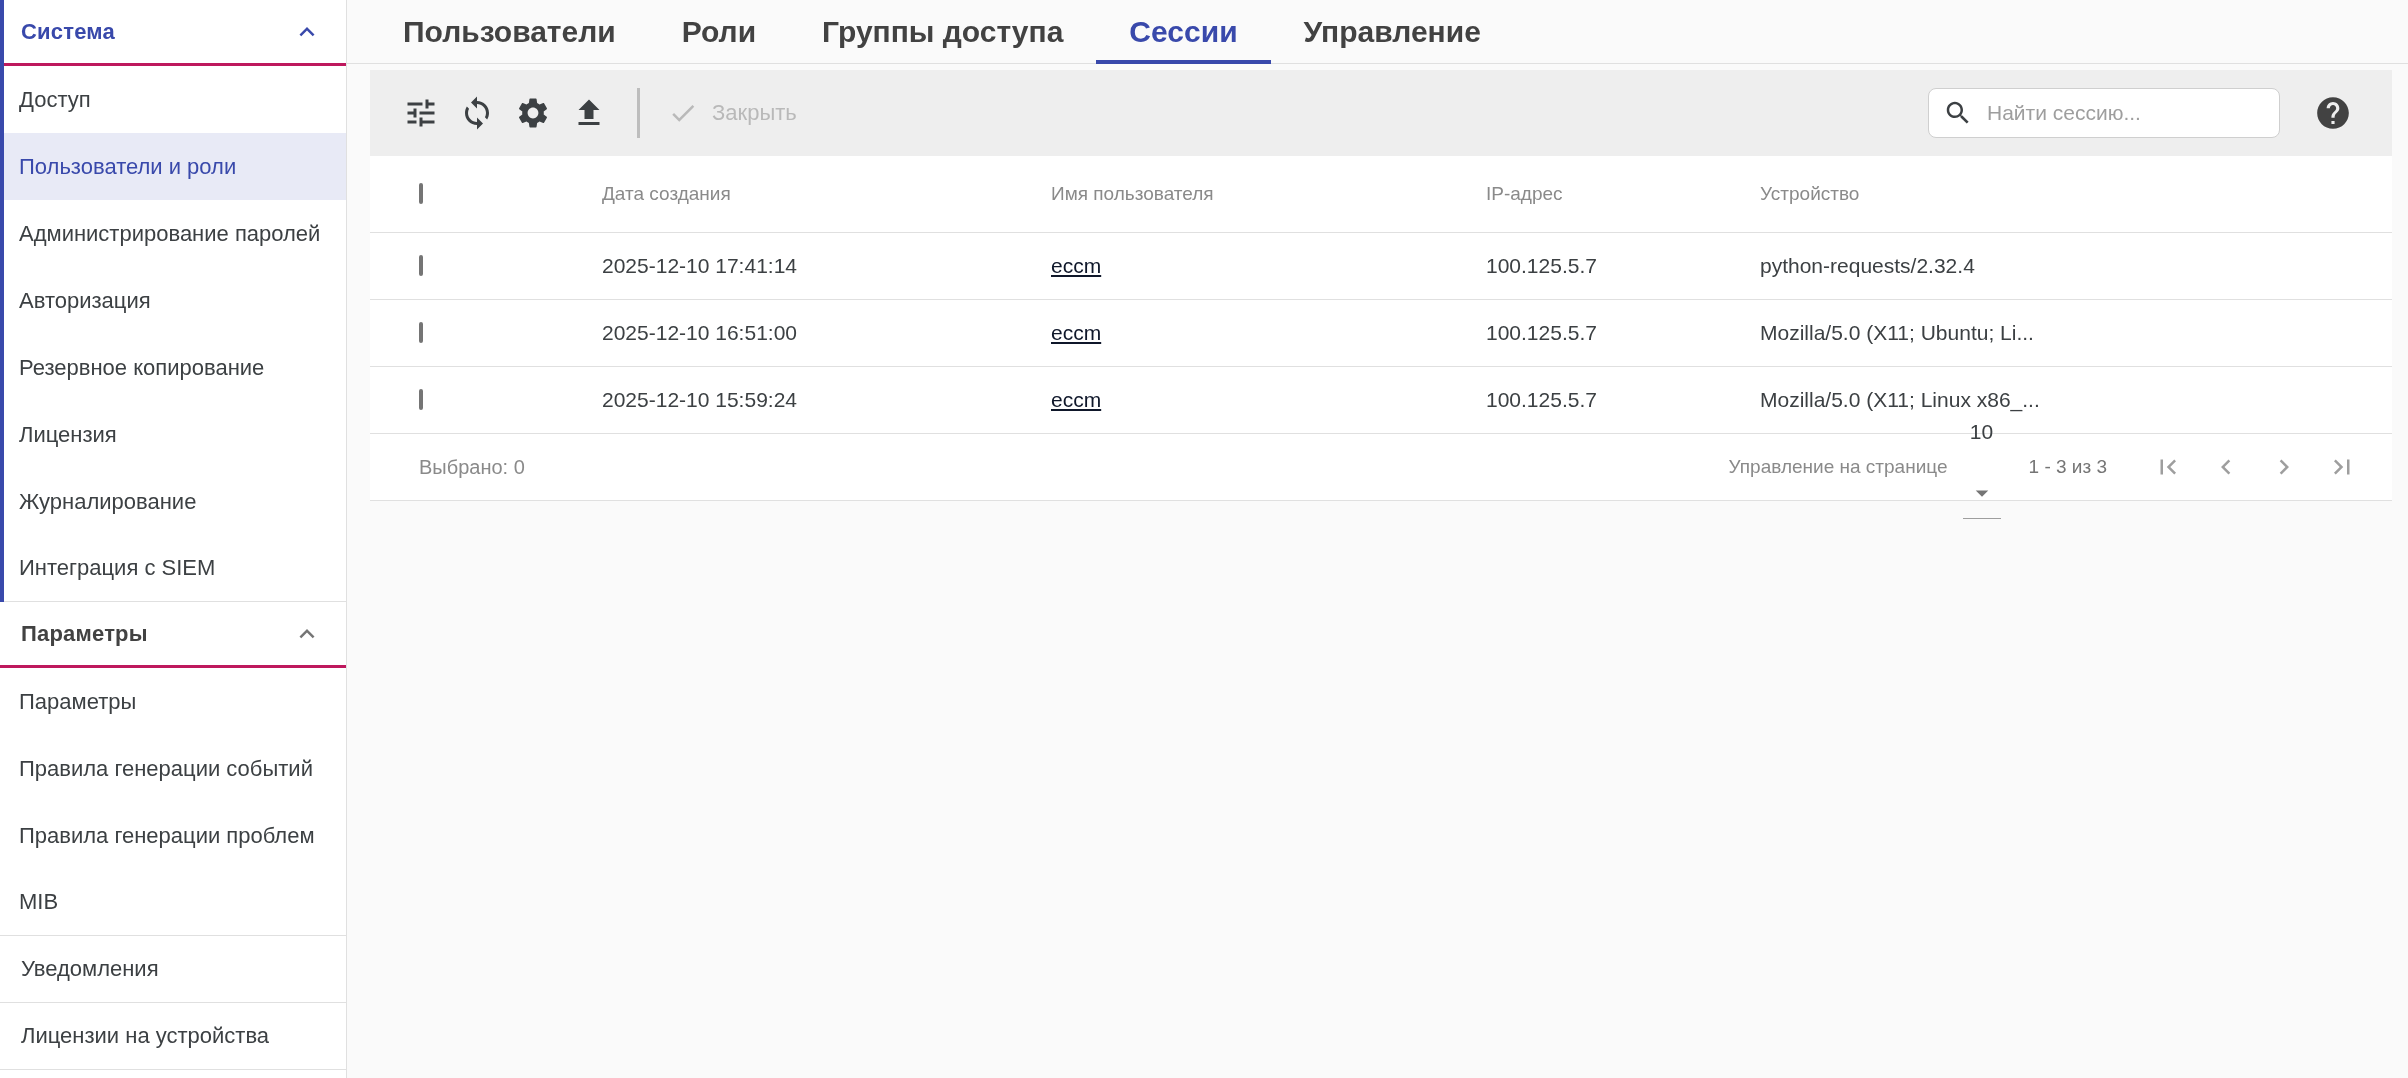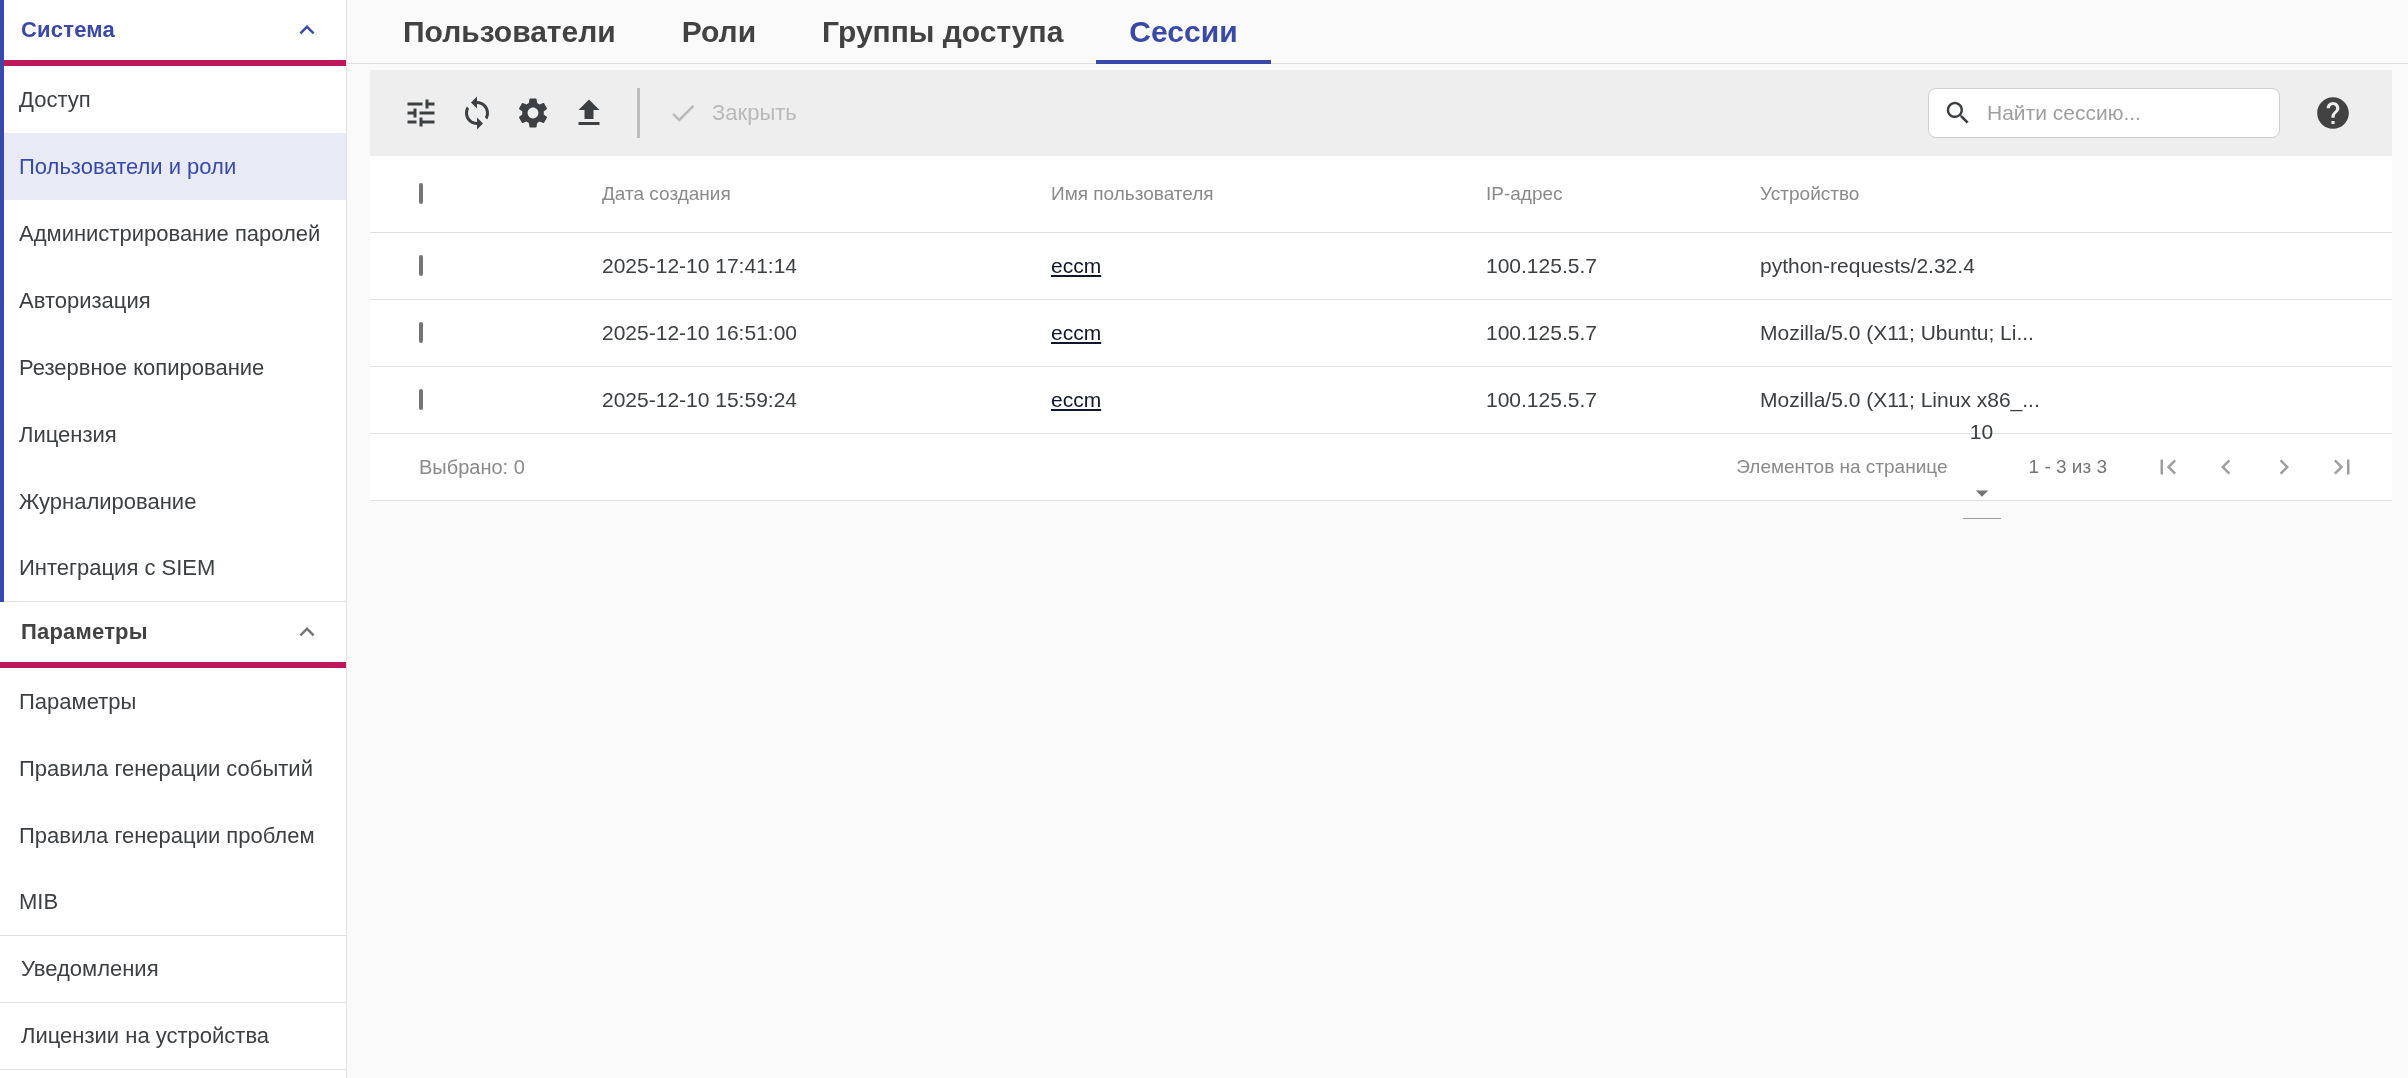--- a/index.html
+++ b/index.html
@@ -20,21 +20,21 @@
     border-right:1px solid #e0e0e0;
   }
   .accent-bar {
     position:absolute; left:0; top:0; width:4px; height:602px;
     background:#3949ab;
   }
   .nav-header {
     height:66px; display:flex; align-items:center;
     padding:0 24px 0 21px;
     font-size:22px; font-weight:700; letter-spacing:.2px;
-    border-bottom:6px solid #be185d;
+    border-bottom:3px solid #be185d;
     cursor:pointer;
   }
   .nav-header .spacer { flex:1; }
   .nav-header.active { color:#3949ab; }
   .nav-header.normal { color:#424242; font-weight:700; }
   .nav-item {
     height:67px; display:flex; align-items:center;
     padding-left:19px; font-size:22px; color:#3c4043; cursor:pointer;
     background:#fff;
   }
@@ -207,20 +207,21 @@
     </div>
 </nav>
 
 <div class="main">
 
   <div class="tabbar">
     <div class="tab">Пользователи</div>
     <div class="tab">Роли</div>
     <div class="tab">Группы доступа</div>
     <div class="tab active">Сессии</div>
+    <div class="tab">Управление</div>
   </div>
 
   <div class="panel">
 
     <div class="toolbar">
       <span class="tool-icon">
         <svg width="36" height="36" viewBox="0 0 24 24" fill="currentColor">
             <path d="M3 17v2h6v-2H3zM3 5v2h10V5H3zm10 16v-2h8v-2h-8v-2h-2v6h2zM7 9v2H3v2h4v2h2V9H7zm14 4v-2H11v2h10zm-6-4h2V7h4V5h-4V3h-2v6z"></path>
           </svg>
       </span>
@@ -288,21 +289,21 @@
         <div class="cb-cell"><span class="checkbox"></span></div>
         <div class="td">2025-12-10 15:59:24</div>
         <div class="td"><a class="user-link">eccm</a></div>
         <div class="td">100.125.5.7</div>
         <div class="td">Mozilla/5.0 (X11; Linux x86_...</div>
       </div>
 
       <div class="tfoot">
         <span class="selected-count">Выбрано: 0</span>
         <span class="foot-right">
-          <span class="pp-label">Элементов на странице</span>
+          <span class="pp-label">Управление на странице</span>
           <span class="pp-select">
             <span class="pp-value">10</span>
             <svg width="30" height="30" viewBox="0 0 24 24" fill="currentColor">
                 <path d="m7 10 5 5 5-5z"></path>
               </svg>
           </span>
           <span class="range-label">1 - 3 из 3</span>
           <span class="pager">
             <span class="pager-btn">
               <svg width="30" height="30" viewBox="0 0 24 24" fill="currentColor">

